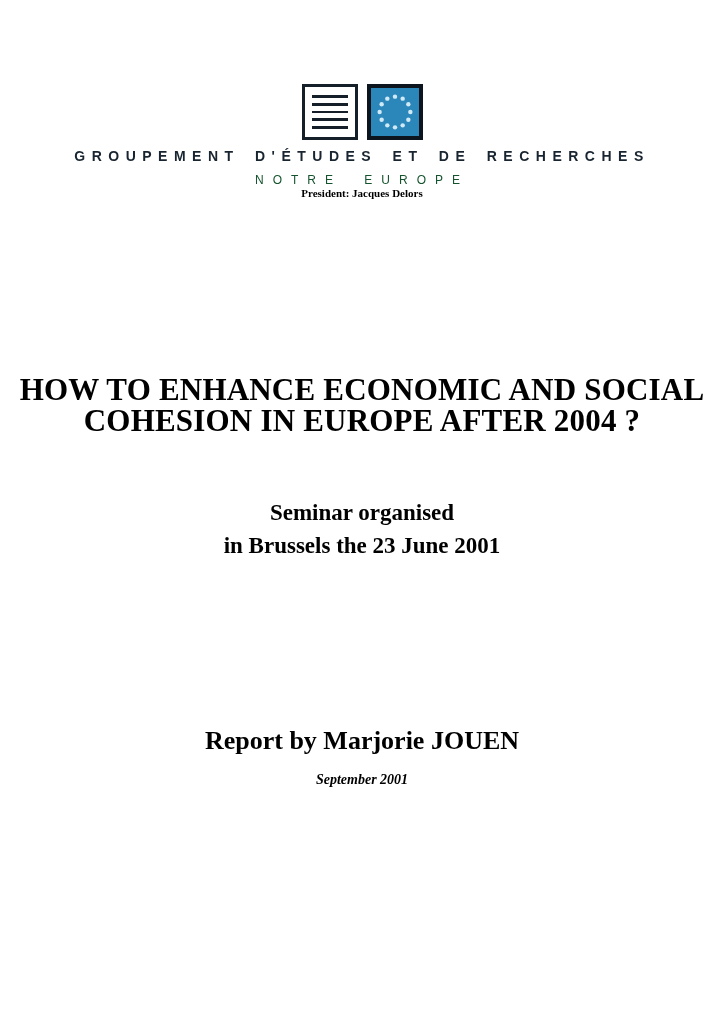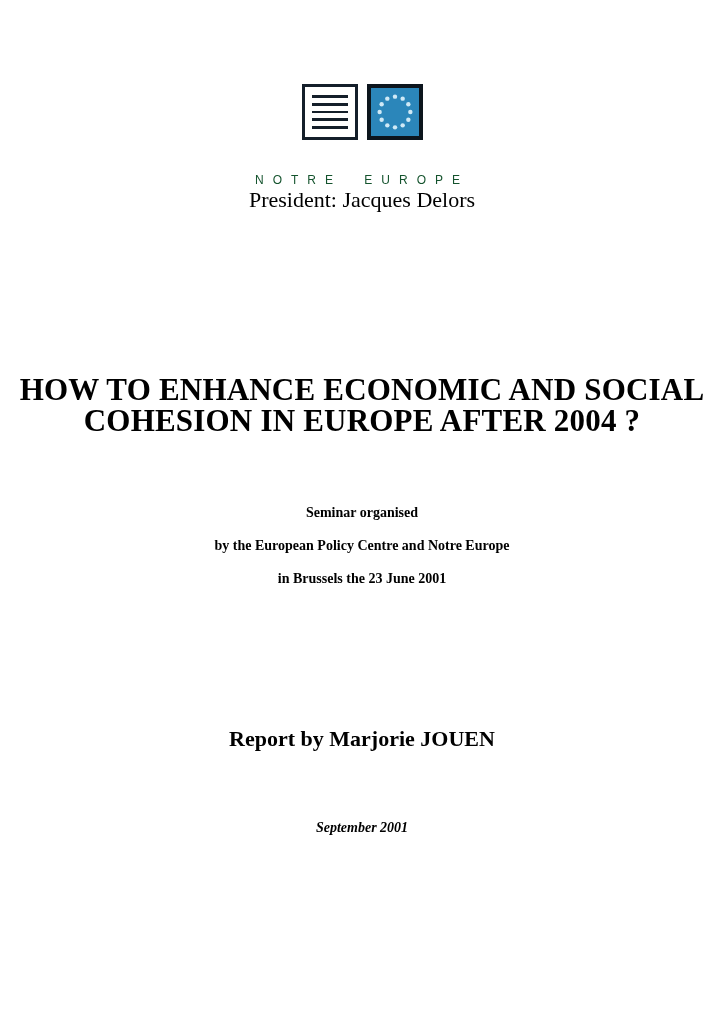--- a/index.html
+++ b/index.html
@@ -61,47 +61,47 @@
     font-family: "Liberation Sans", sans-serif;
     font-weight: 400;
     font-size: 12px;
     letter-spacing: 9px;
     word-spacing: 10px;
     color: #14532d;
     white-space: nowrap;
   }
   .president {
     top: 187px;
-    font-weight: normal;
-    font-size: 22px;
+    font-weight: bold;
+    font-size: 11px;
   }
   
   .main-title {
     top: 374px;
     font-weight: bold;
     font-size: 31px;
     line-height: 31px;
     letter-spacing: 0.2px;
   }
   
   .seminar {
     top: 496px;
     font-weight: bold;
-    font-size: 14px;
+    font-size: 23px;
     line-height: 33px;
   }
   
   .report-line {
     top: 726px;
     font-weight: bold;
-    font-size: 22px;
+    font-size: 26px;
   }
   
   .date-line {
-    top: 820px;
+    top: 772px;
     font-weight: bold;
     font-style: italic;
     font-size: 14px;
   }
 </style>
 </head>
 <body>
 
 <div class="page">
 
@@ -127,33 +127,33 @@
           <circle cx="17" cy="38.9" r="2.3"></circle>
           <circle cx="11.1" cy="33" r="2.3"></circle>
           <circle cx="9" cy="25" r="2.3"></circle>
           <circle cx="11.1" cy="17" r="2.3"></circle>
           <circle cx="17" cy="11.1" r="2.3"></circle>
         </g>
       </svg>
     </div>
   </div>
 
+  <div class="centered-block org-name">GROUPEMENT D'ÉTUDES ET DE RECHERCHES</div>
 
   <div class="centered-block org-sub">NOTRE EUROPE</div>
 
   <div class="centered-block president">President: Jacques Delors</div>
 
   <div class="centered-block main-title">
     <div>HOW TO ENHANCE ECONOMIC AND SOCIAL</div>
     <div>COHESION IN EUROPE AFTER 2004 ?</div>
   </div>
 
   <div class="centered-block seminar">
     <div>Seminar organised</div>
-    <div>by the European Policy Centre and Notre Europe</div>
     <div>in Brussels the 23 June 2001</div>
   </div>
 
   <div class="centered-block report-line">Report by Marjorie JOUEN</div>
 
   <div class="centered-block date-line">September 2001</div>
 
 </div>
 
 </body></html>

